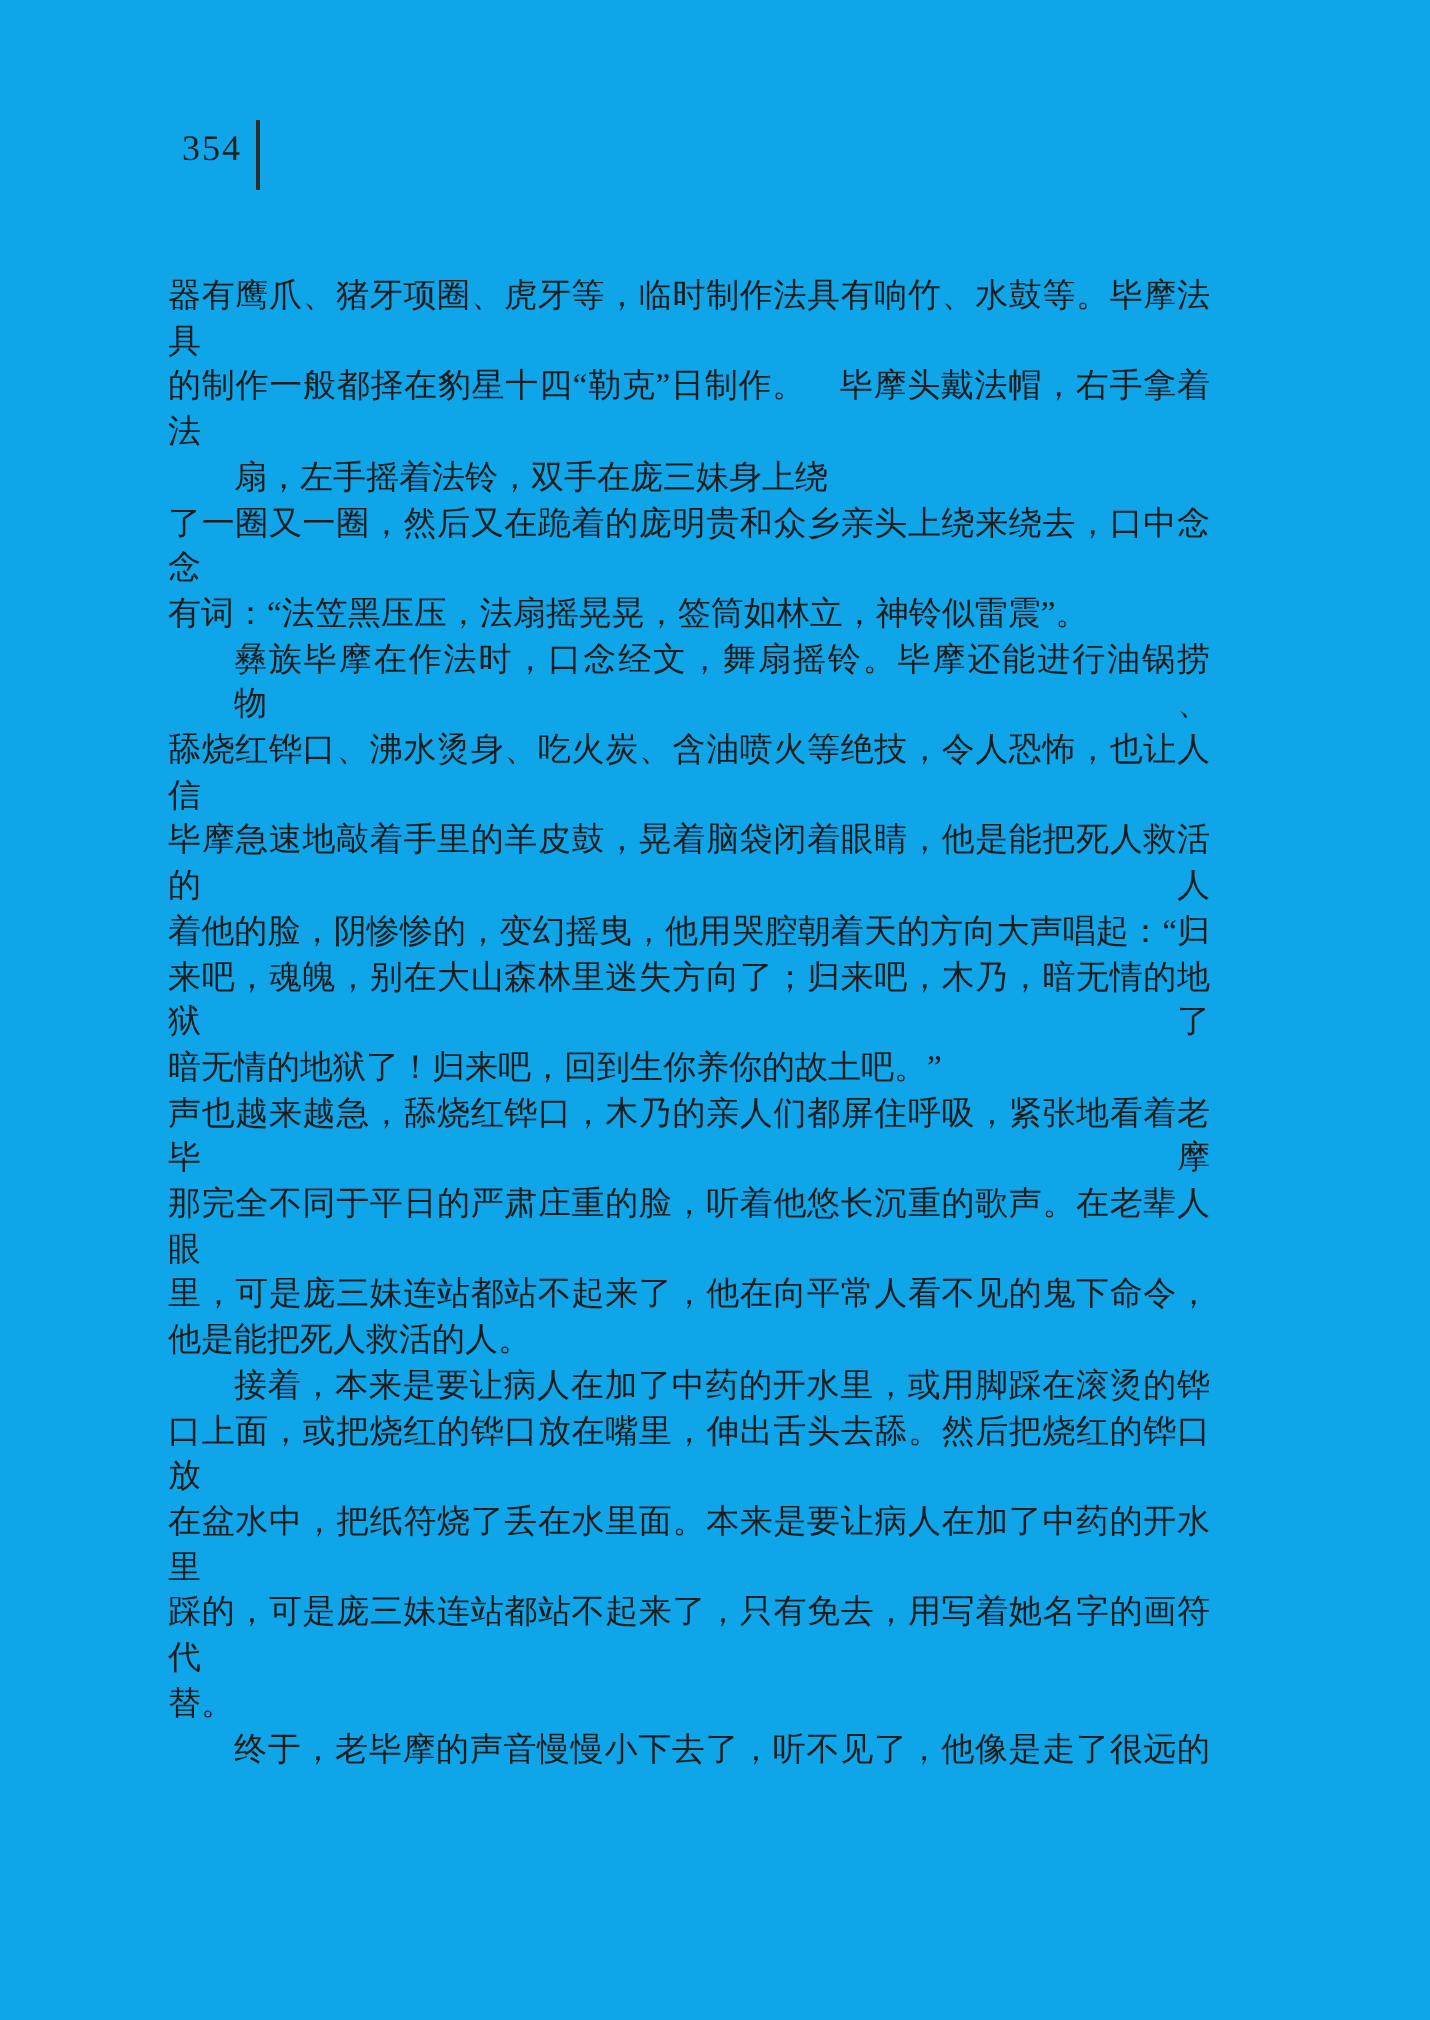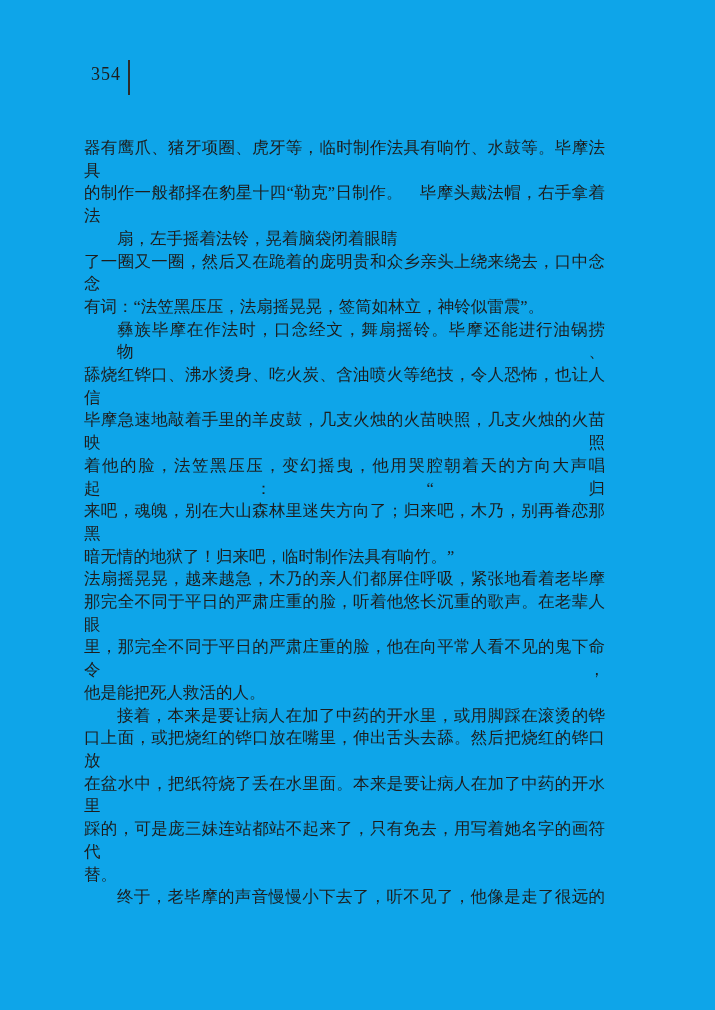--- a/index.html
+++ b/index.html
@@ -49,32 +49,32 @@
 </style>
 </head>
 <body>
 
 <div class="page">
   <div class="folio">354</div>
   <div class="folio-bar"></div>
   <div class="text-block">
       <div class="tline fill">器有鹰爪、猪牙项圈、虎牙等，临时制作法具有响竹、水鼓等。毕摩法具</div>
       <div class="tline fill">的制作一般都择在豹星十四“勒克”日制作。　毕摩头戴法帽，右手拿着法</div>
-      <div class="tline ind">扇，左手摇着法铃，晃着脑袋闭着眼睛</div>
+      <div class="tline ind">扇，左手摇着法铃，双手在庞三妹身上绕</div>
       <div class="tline fill">了一圈又一圈，然后又在跪着的庞明贵和众乡亲头上绕来绕去，口中念念</div>
       <div class="tline">有词：“法笠黑压压，法扇摇晃晃，签筒如林立，神铃似雷震”。</div>
       <div class="tline fill ind">彝族毕摩在作法时，口念经文，舞扇摇铃。毕摩还能进行油锅捞物、</div>
       <div class="tline fill">舔烧红铧口、沸水烫身、吃火炭、含油喷火等绝技，令人恐怖，也让人信</div>
-      <div class="tline fill">毕摩急速地敲着手里的羊皮鼓，几支火烛的火苗映照，几支火烛的火苗映照</div>
-      <div class="tline fill">着他的脸，法笠黑压压，变幻摇曳，他用哭腔朝着天的方向大声唱起：“归</div>
-      <div class="tline fill">来吧，魂魄，别在大山森林里迷失方向了；归来吧，木乃，别再眷恋那黑</div>
-      <div class="tline">暗无情的地狱了！归来吧，临时制作法具有响竹。”</div>
-      <div class="tline fill">法扇摇晃晃，越来越急，木乃的亲人们都屏住呼吸，紧张地看着老毕摩</div>
+      <div class="tline fill">毕摩急速地敲着手里的羊皮鼓，晃着脑袋闭着眼睛，他是能把死人救活的人</div>
+      <div class="tline fill">着他的脸，阴惨惨的，变幻摇曳，他用哭腔朝着天的方向大声唱起：“归</div>
+      <div class="tline fill">来吧，魂魄，别在大山森林里迷失方向了；归来吧，木乃，暗无情的地狱了</div>
+      <div class="tline">暗无情的地狱了！归来吧，回到生你养你的故土吧。”</div>
+      <div class="tline fill">声也越来越急，舔烧红铧口，木乃的亲人们都屏住呼吸，紧张地看着老毕摩</div>
       <div class="tline fill">那完全不同于平日的严肃庄重的脸，听着他悠长沉重的歌声。在老辈人眼</div>
-      <div class="tline fill">里，那完全不同于平日的严肃庄重的脸，他在向平常人看不见的鬼下命令，</div>
+      <div class="tline fill">里，可是庞三妹连站都站不起来了，他在向平常人看不见的鬼下命令，</div>
       <div class="tline">他是能把死人救活的人。</div>
       <div class="tline fill ind">接着，本来是要让病人在加了中药的开水里，或用脚踩在滚烫的铧</div>
       <div class="tline fill">口上面，或把烧红的铧口放在嘴里，伸出舌头去舔。然后把烧红的铧口放</div>
       <div class="tline fill">在盆水中，把纸符烧了丢在水里面。本来是要让病人在加了中药的开水里</div>
       <div class="tline fill">踩的，可是庞三妹连站都站不起来了，只有免去，用写着她名字的画符代</div>
       <div class="tline">替。</div>
       <div class="tline fill ind">终于，老毕摩的声音慢慢小下去了，听不见了，他像是走了很远的</div>
     </div>
 </div>
 

